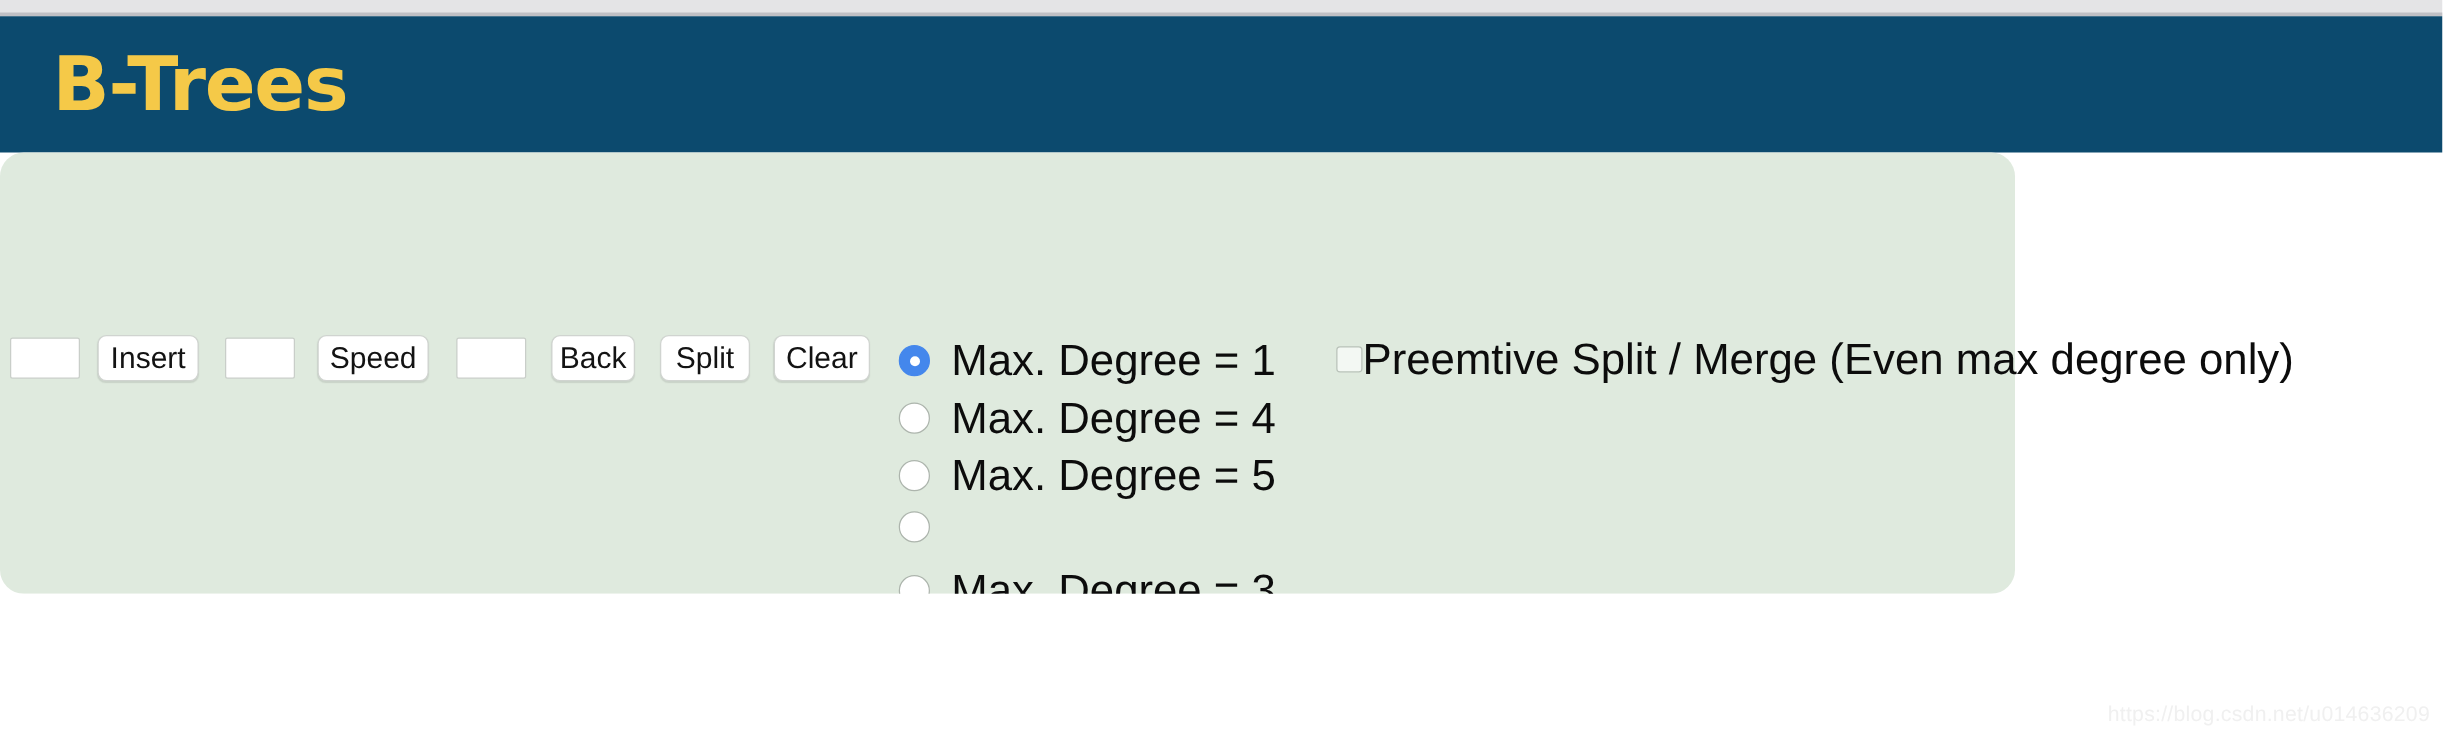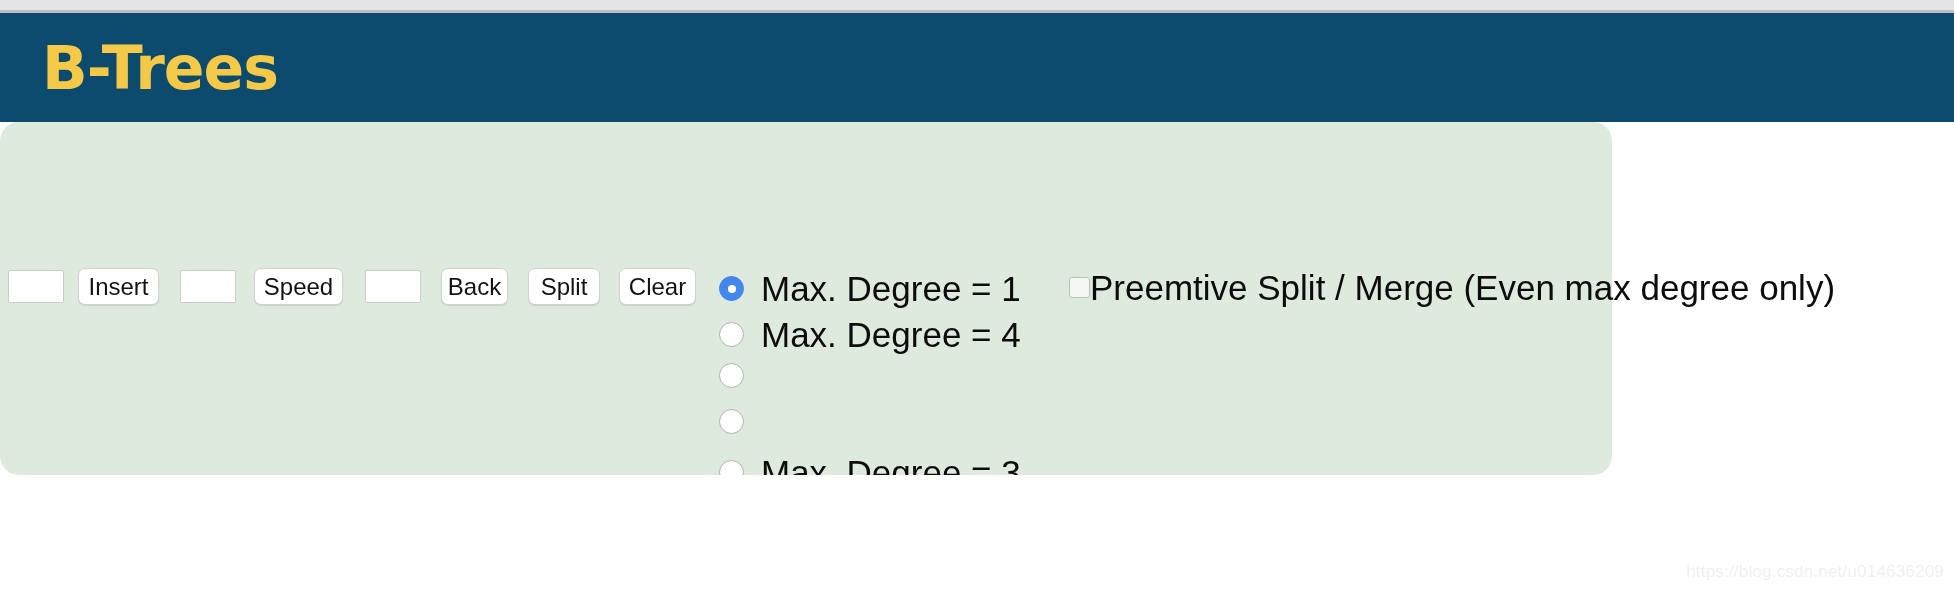--- a/index.html
+++ b/index.html
@@ -269,20 +269,21 @@
     <div class="radio-row" style="top:149px;">
       <span class="radio-mark checked"></span>
       <span class="radio-label">Max. Degree = 1</span>
     </div>
     <div class="radio-row" style="top:195px;justify-content:flex-end;">
       <span class="radio-mark"></span>
       <span class="radio-label">Max. Degree = 4</span>
     </div>
     <div class="radio-row" style="top:241px;">
       <span class="radio-mark"></span>
+      <span class="radio-label">Max. Degree = 5</span>
     </div>
     <div class="radio-row" style="top:287px;">
       <span class="radio-mark"></span>
     </div>
     <div class="radio-row" style="top:333px;">
       <span class="radio-mark"></span>
       <span class="radio-label">Max. Degree = 3</span>
     </div>
 
     <div class="check-row">

